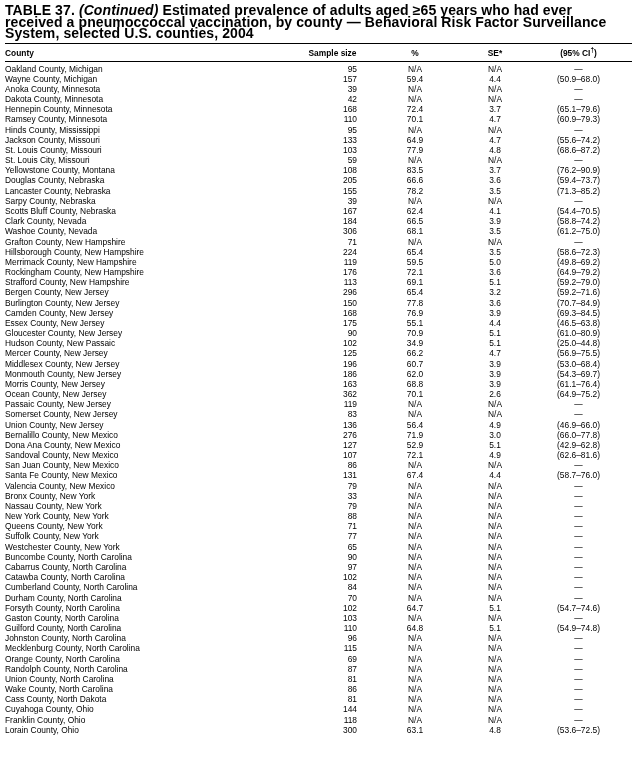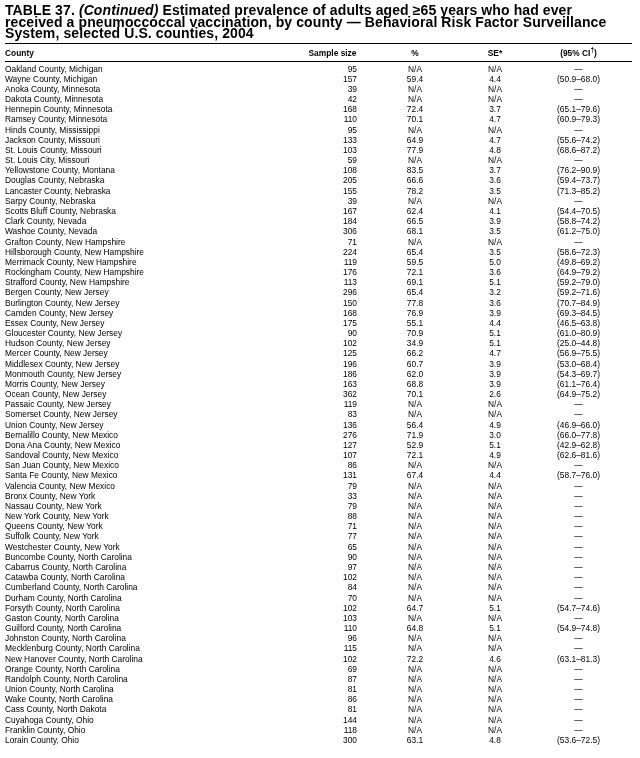--- a/index.html
+++ b/index.html
@@ -269,21 +269,21 @@
         <td class="c4">(46.5–63.8)</td>
       </tr>
       <tr>
         <td class="c0">Gloucester County, New Jersey</td>
         <td class="c1">90</td>
         <td class="c2">70.9</td>
         <td class="c3">5.1</td>
         <td class="c4">(61.0–80.9)</td>
       </tr>
       <tr>
-        <td class="c0">Hudson County, New Jersey</td>
+        <td class="c0">Hudson County, New Passaic</td>
         <td class="c1">102</td>
         <td class="c2">34.9</td>
         <td class="c3">5.1</td>
         <td class="c4">(25.0–44.8)</td>
       </tr>
       <tr>
         <td class="c0">Mercer County, New Jersey</td>
         <td class="c1">125</td>
         <td class="c2">66.2</td>
         <td class="c3">4.7</td>
@@ -486,27 +486,20 @@
         <td class="c4">—</td>
       </tr>
       <tr>
         <td class="c0">Mecklenburg County, North Carolina</td>
         <td class="c1">115</td>
         <td class="c2">N/A</td>
         <td class="c3">N/A</td>
         <td class="c4">—</td>
       </tr>
       <tr>
-        <td class="c0">New Hanover County, North Carolina</td>
-        <td class="c1">102</td>
-        <td class="c2">72.2</td>
-        <td class="c3">4.6</td>
-        <td class="c4">(63.1–81.3)</td>
-      </tr>
-      <tr>
         <td class="c0">Orange County, North Carolina</td>
         <td class="c1">69</td>
         <td class="c2">N/A</td>
         <td class="c3">N/A</td>
         <td class="c4">—</td>
       </tr>
       <tr>
         <td class="c0">Randolph County, North Carolina</td>
         <td class="c1">87</td>
         <td class="c2">N/A</td>

